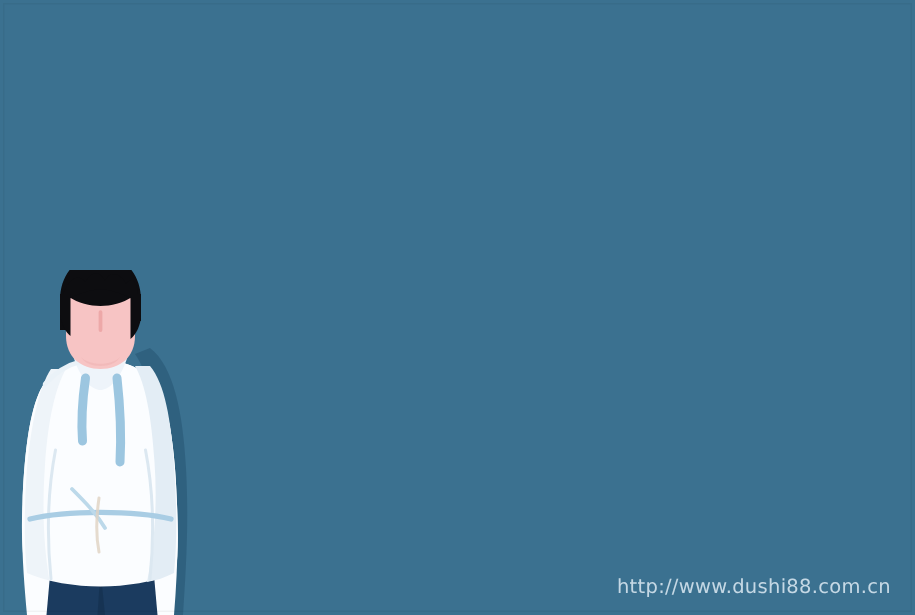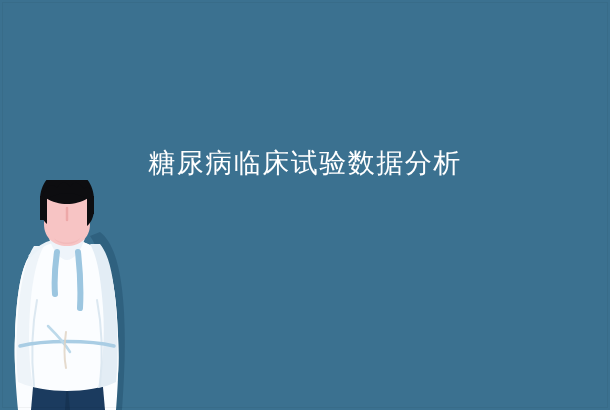--- a/index.html
+++ b/index.html
@@ -143,16 +143,16 @@
                L42 40
                L36 40 Z" fill="#0d0d10"></path>
 
       <path d="M38 16 C42 6 48 2 53 8 C57 1 62 0 66 7 C70 0 76 2 80 9 C84 4 88 8 88 18 L88 22 C80 16 70 13 63 13 C56 13 46 16 38 22 Z" fill="#0d0d10"></path>
 
       <path d="M36 16 L43 16 L43 44 C40 42 37 36 36 30 Z" fill="#0d0d10"></path>
       <path d="M90 16 L83 16 L83 46 C87 43 90 36 90 30 Z" fill="#0d0d10"></path>
     </svg>
   </div>
 
-  <div id="title">糖尿病临床试验数据分析</div>
 
+  <div id="watermark">http://www.dushi88.com.cn</div>
 
 </div>
 
 </body></html>

